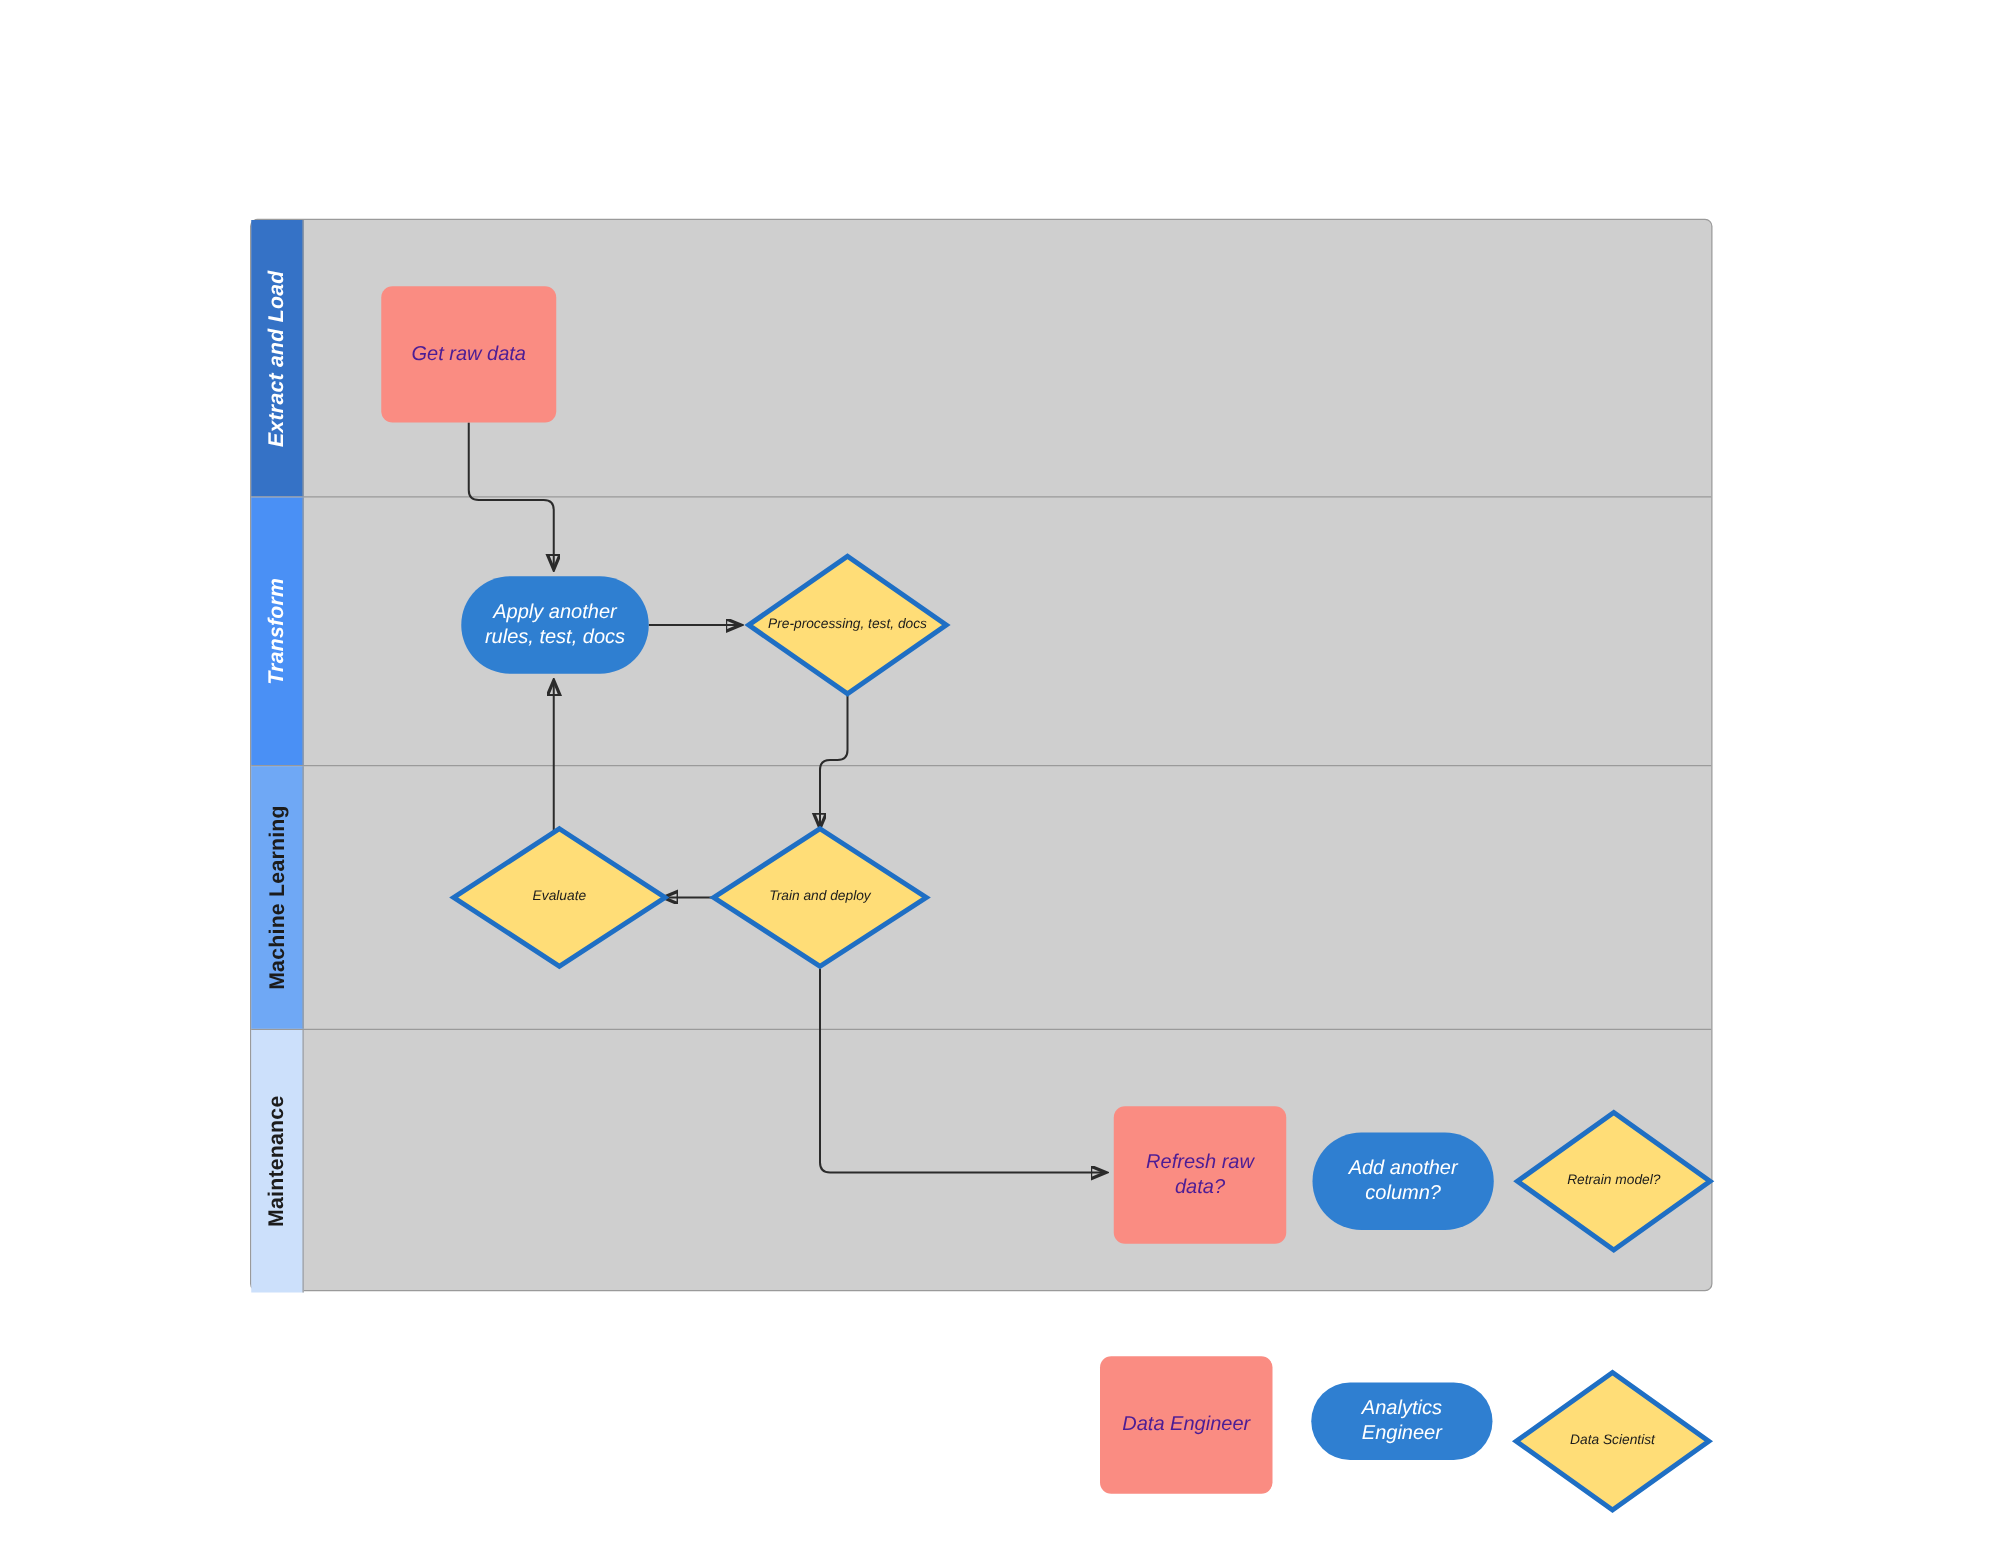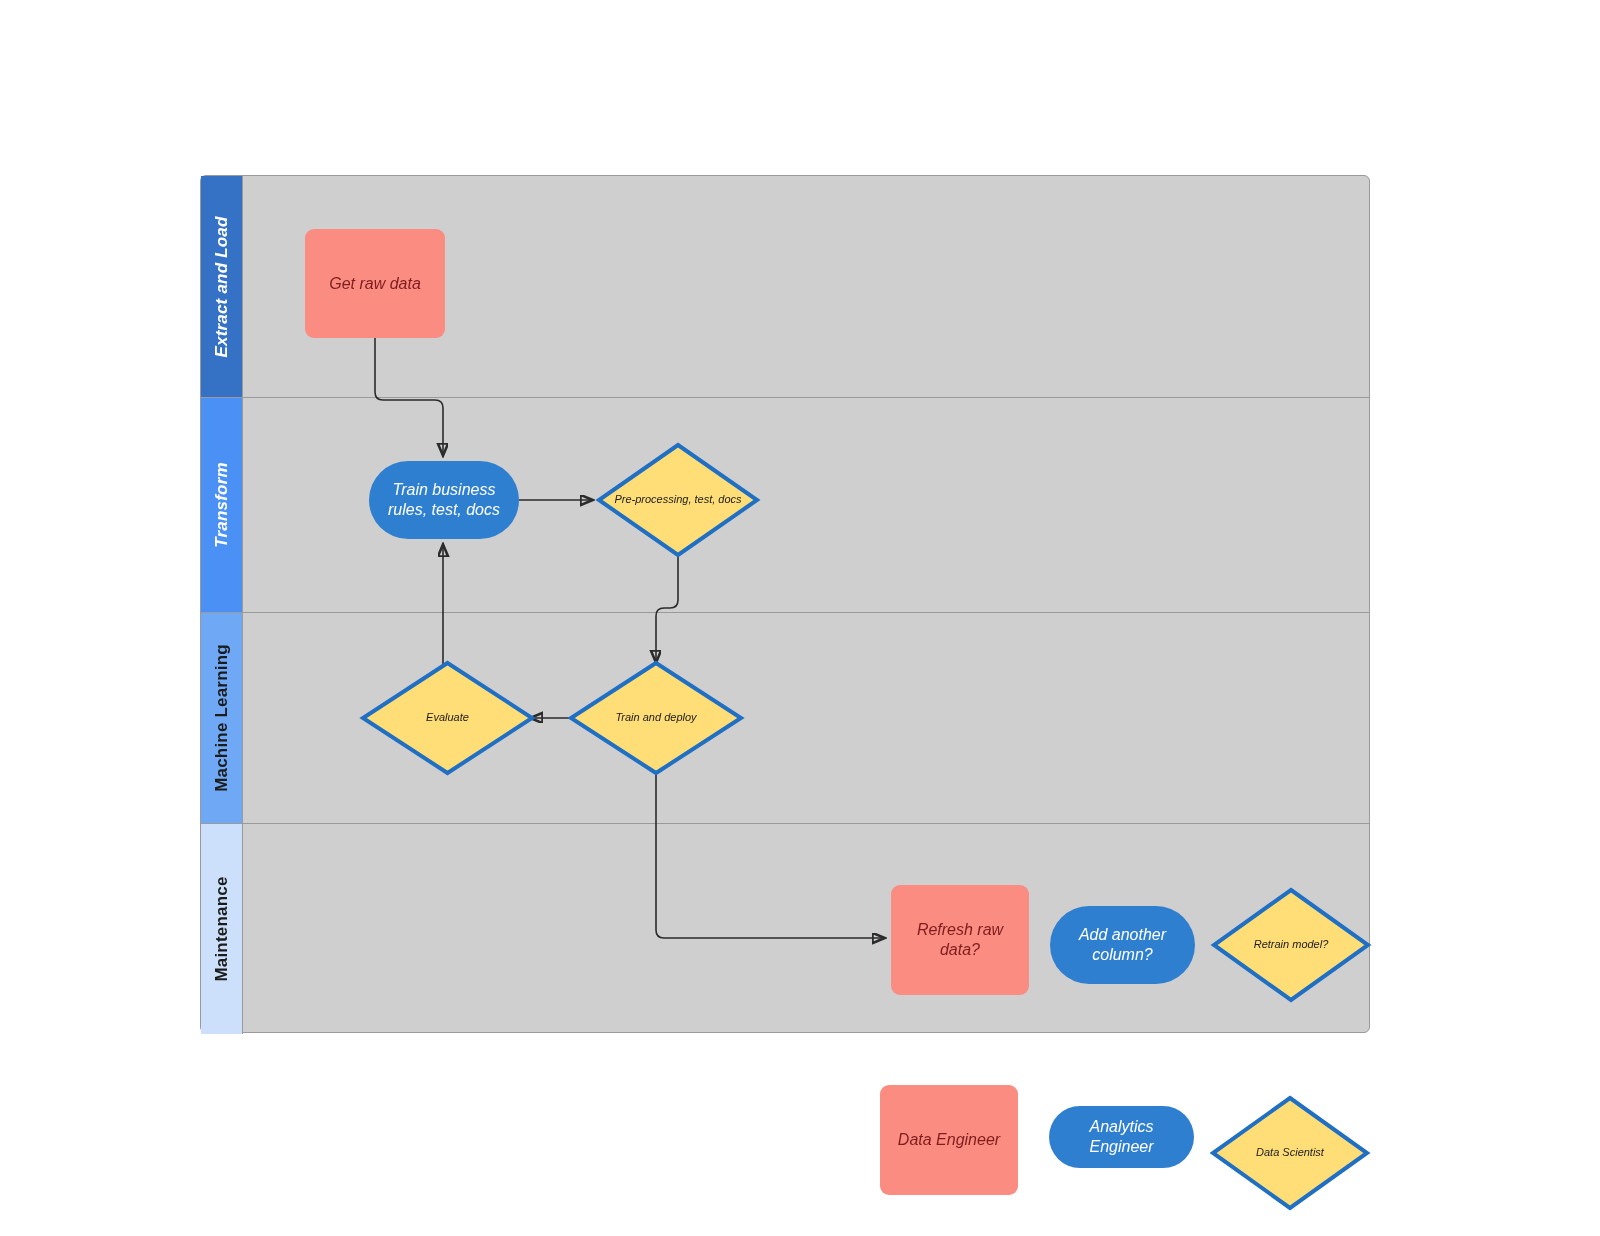--- a/index.html
+++ b/index.html
@@ -70,21 +70,21 @@
     align-items: center;
     justify-content: center;
     text-align: center;
     font-size: 16px;
     font-style: italic;
     line-height: 1.22;
     z-index: 5;
   }
   .rect {
     background: #fa8c82;
-    color: #7f1d1d;
+    color: #4c1d95;
     border-radius: 9px;
   }
   .pill {
     background: #2f7fd1;
     color: #ffffff;
     border-radius: 999px;
   }
   .diamond-wrap {
     position: absolute;
     z-index: 5;
@@ -181,21 +181,21 @@
     <path d="M443,680 L443,545" marker-end="url(#ah)"></path>
 
     <path d="M656,775 L656,930 Q656,938 664,938 L884,938" marker-end="url(#ah)"></path>
   </svg>
 
   <div class="node rect" style="left:305px;top:229px;width:140px;height:109px;">
     <span>Get raw data</span>
   </div>
 
   <div class="node pill" style="left:369px;top:461px;width:150px;height:78px;padding:0 14px;">
-    <span>Train business rules, test, docs</span>
+    <span>Apply another rules, test, docs</span>
   </div>
 
   <div class="diamond-wrap" style="left:596px;top:442px;width:164px;height:116px;">
     <svg width="164" height="116" viewBox="0 0 164 116">
       <polygon points="82,3 161,58 82,113 3,58" fill="#ffdd77" stroke="#1f6fc4" stroke-width="4"></polygon>
     </svg>
     <div class="diamond-label">Pre-processing, test, docs</div>
   </div>
 
   <div class="diamond-wrap" style="left:360px;top:660px;width:175px;height:116px;">

